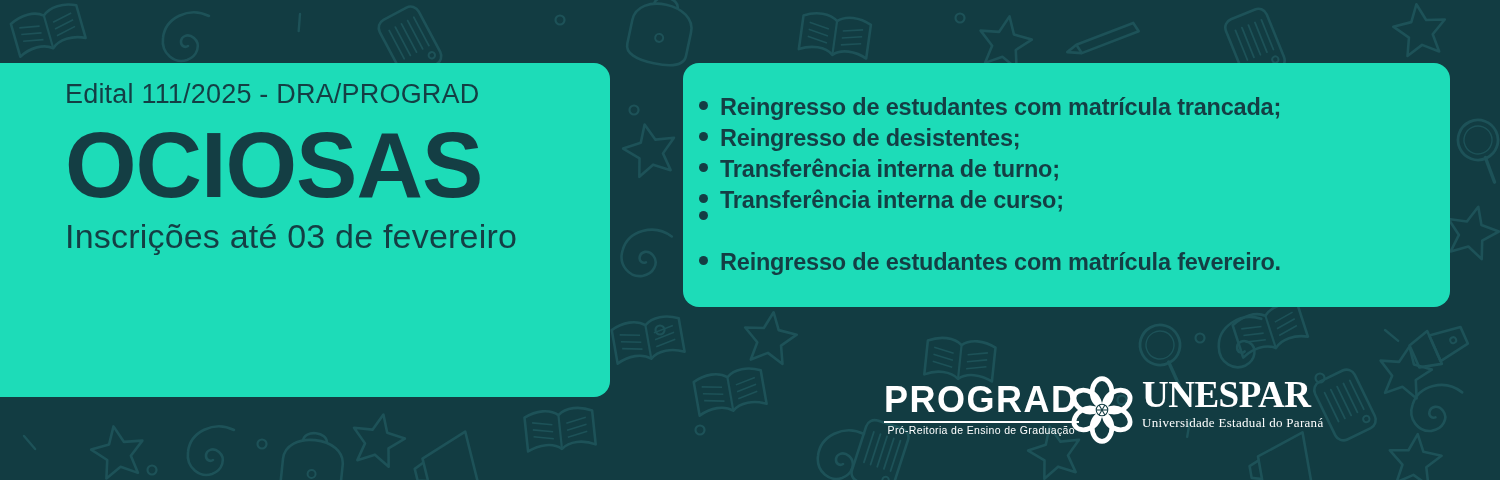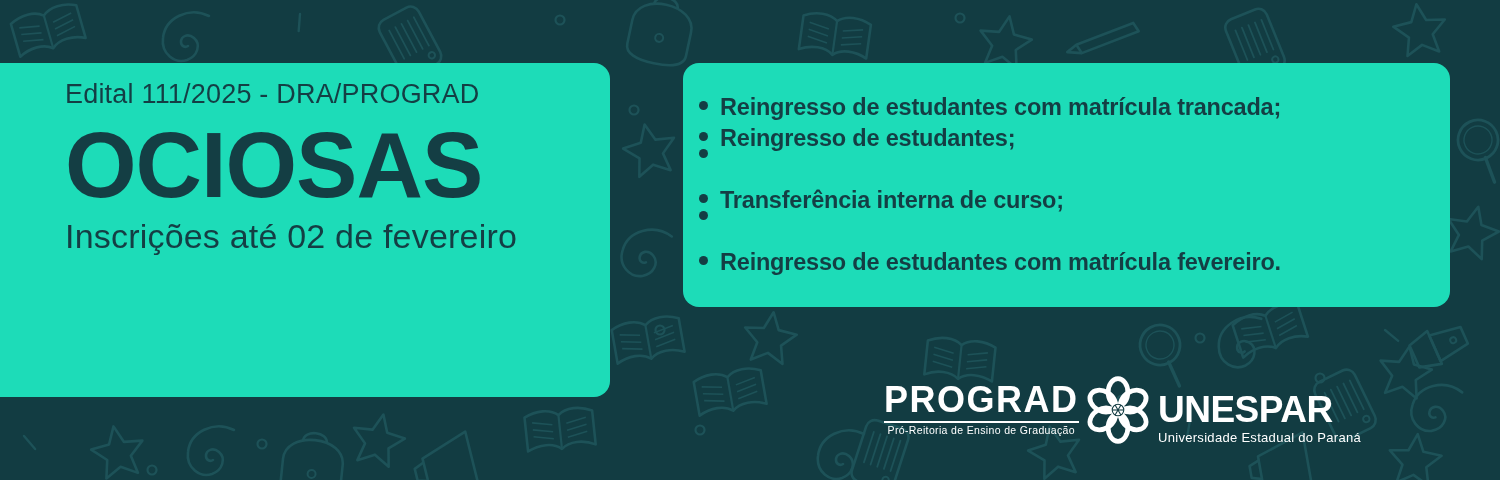--- a/index.html
+++ b/index.html
@@ -105,22 +105,22 @@
     font-family:"Liberation Sans", sans-serif;
   }
   #prograd-rule{
     width:100%;height:1.5px;background:#ffffff;margin:3px 0 2px 0;
   }
   #prograd-tagline{
     color:#ffffff;font-size:10.5px;font-weight:400;
     letter-spacing:0.35px;line-height:1;white-space:nowrap;
   }
   #unespar-logo{
-    position:absolute;left:224px;top:4px;
-    display:flex;align-items:flex-end;
+    position:absolute;left:208px;top:4px;
+    display:flex;align-items:flex-start;font-family:Liberation Serif, serif;
   }
   #unespar-mark{flex:0 0 auto;margin-right:6px;}
   #unespar-text{display:flex;flex-direction:column;}
   #unespar-wordmark{
     color:#ffffff;font-size:37px;font-weight:bold;
     letter-spacing:-0.5px;line-height:1;
   }
   #unespar-tagline{
     color:#ffffff;font-size:13px;font-weight:400;
     letter-spacing:0.3px;line-height:1;margin-top:3px;white-space:nowrap;
@@ -236,35 +236,36 @@
     <use href="#d-tick" x="0" y="0" transform="translate(1190,420) rotate(30)"></use>
     <use href="#d-tick" x="0" y="0" transform="translate(1385,330) rotate(-30)"></use>
   </svg>
 
   <div id="left-card" class="card"></div>
   <div id="left-inner">
     <div id="edital-line">Edital 111/2025 - DRA/PROGRAD</div>
     <div id="headline">
       <span class="hl">OCIOSAS</span>
     </div>
-    <div id="subtitle-line">Inscrições até 02 de fevereiro</div>
+    <div id="subtitle-line">Inscrições até 03 de fevereiro</div>
   </div>
 
   <div id="right-card" class="card"></div>
   <div id="bullet-list">
     <div class="bullet-row">
       <span class="bullet-dot"></span>
       <span class="bullet-text">Reingresso de estudantes com matrícula trancada;</span>
     </div>
     <div class="bullet-row">
       <span class="bullet-dot"></span>
-      <span class="bullet-text">Reingresso de estudantes;</span>
-    </div>
-    <div class="bullet-row">
-      <span class="bullet-dot"></span>
+      <span class="bullet-text">Reingresso de desistentes;</span>
+    </div>
+    <div class="bullet-row">
+      <span class="bullet-dot"></span>
+      <span class="bullet-text">Transferência interna de turno;</span>
     </div>
     <div class="bullet-row">
       <span class="bullet-dot"></span>
       <span class="bullet-text">Transferência interna de curso;</span>
     </div>
     <div class="bullet-row">
       <span class="bullet-dot"></span>
     </div>
     <div class="bullet-row">
       <span class="bullet-dot"></span>

